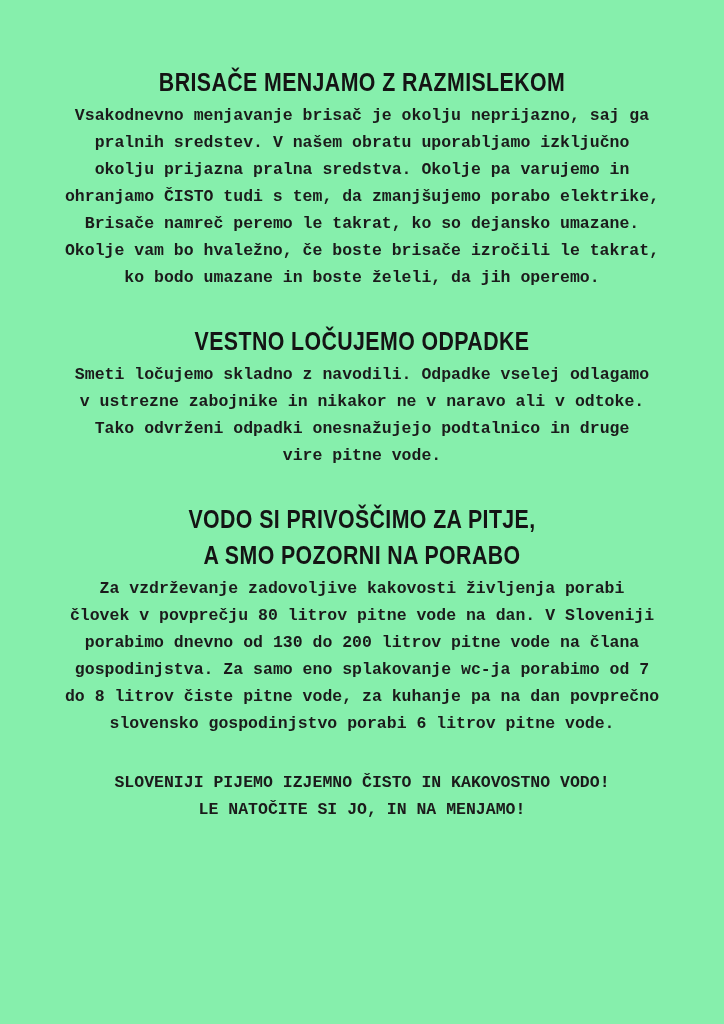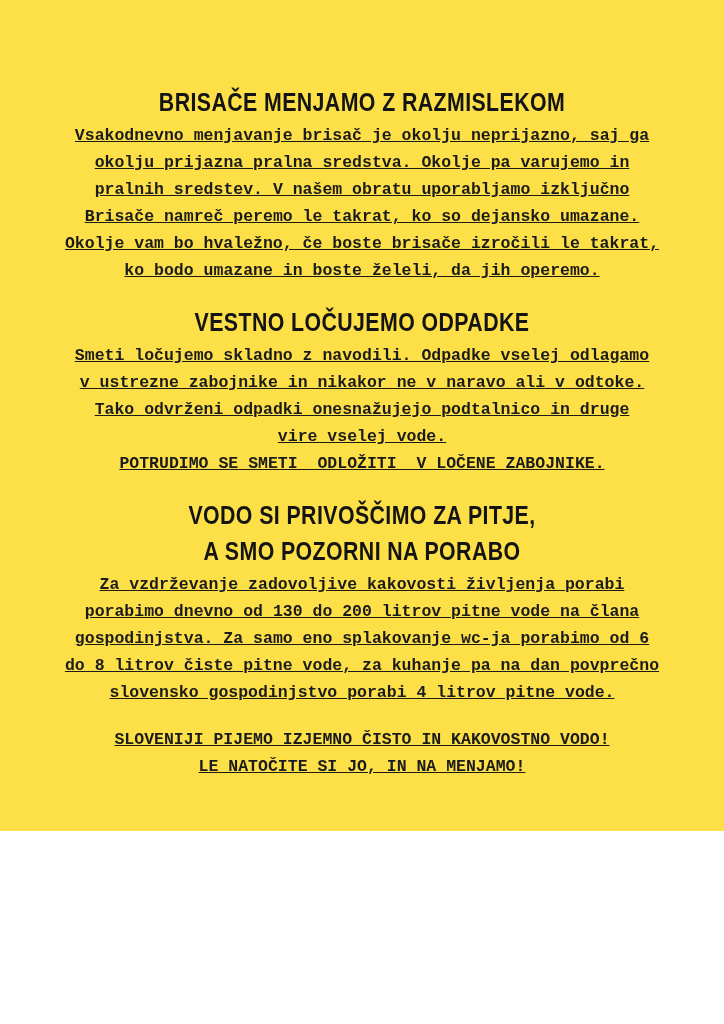--- a/index.html
+++ b/index.html
@@ -5,25 +5,25 @@
   * { margin: 0; padding: 0; box-sizing: border-box; }
   html, body { width: 724px; height: 1024px; }
   body {
     background: #ffffff;
     color: #1b1b1b;
     overflow: hidden;
     font-family: "Liberation Mono", "DejaVu Sans Mono", monospace;
   }
   .page {
     width: 724px;
-    height: 831px;
-    padding-top: 84px;
-    background: #fde047;
+    height: 1024px;
+    padding-top: 64px;
+    background: #86efac;
   }
-  .section + .section { margin-top: 20px; }
+  .section + .section { margin-top: 32px; }
   .heading-line {
     font-family: "Liberation Sans", "DejaVu Sans", sans-serif;
     font-weight: 900;
     font-size: 26px;
     line-height: 36px;
     letter-spacing: 0.5px;
     text-align: center;
     transform: scaleX(0.82);
     transform-origin: 50% 50%;
     white-space: pre;
@@ -31,50 +31,50 @@
   }
   .heading-line + .body-line { margin-top: 2px; }
   .body-line {
     font-family: "Liberation Mono", "DejaVu Sans Mono", monospace;
     font-weight: 600;
     font-size: 16.5px;
     line-height: 27px;
     text-align: center;
     white-space: pre;
     color: #1b1b1b;
-    text-decoration: underline;
   }
 </style>
 </head>
 <body>
 
 <div class="page">
     <section class="section section-towels">
       <div class="heading-line">BRISAČE MENJAMO Z RAZMISLEKOM</div>
       <div class="body-line">Vsakodnevno menjavanje brisač je okolju neprijazno, saj ga</div>
+      <div class="body-line">pralnih sredstev. V našem obratu uporabljamo izključno</div>
       <div class="body-line">okolju prijazna pralna sredstva. Okolje pa varujemo in</div>
-      <div class="body-line">pralnih sredstev. V našem obratu uporabljamo izključno</div>
+      <div class="body-line">ohranjamo ČISTO tudi s tem, da zmanjšujemo porabo elektrike,</div>
       <div class="body-line">Brisače namreč peremo le takrat, ko so dejansko umazane.</div>
       <div class="body-line">Okolje vam bo hvaležno, če boste brisače izročili le takrat,</div>
       <div class="body-line">ko bodo umazane in boste želeli, da jih operemo.</div>
     </section>
     <section class="section section-waste">
       <div class="heading-line">VESTNO LOČUJEMO ODPADKE</div>
       <div class="body-line">Smeti ločujemo skladno z navodili. Odpadke vselej odlagamo</div>
       <div class="body-line">v ustrezne zabojnike in nikakor ne v naravo ali v odtoke.</div>
       <div class="body-line">Tako odvrženi odpadki onesnažujejo podtalnico in druge</div>
-      <div class="body-line">vire vselej vode.</div>
-      <div class="body-line">POTRUDIMO SE SMETI  ODLOŽITI  V LOČENE ZABOJNIKE.</div>
+      <div class="body-line">vire pitne vode.</div>
     </section>
     <section class="section section-water">
       <div class="heading-line">VODO SI PRIVOŠČIMO ZA PITJE,</div>
       <div class="heading-line">A SMO POZORNI NA PORABO</div>
       <div class="body-line">Za vzdrževanje zadovoljive kakovosti življenja porabi</div>
+      <div class="body-line">človek v povprečju 80 litrov pitne vode na dan. V Sloveniji</div>
       <div class="body-line">porabimo dnevno od 130 do 200 litrov pitne vode na člana</div>
-      <div class="body-line">gospodinjstva. Za samo eno splakovanje wc-ja porabimo od 6</div>
+      <div class="body-line">gospodinjstva. Za samo eno splakovanje wc-ja porabimo od 7</div>
       <div class="body-line">do 8 litrov čiste pitne vode, za kuhanje pa na dan povprečno</div>
-      <div class="body-line">slovensko gospodinjstvo porabi 4 litrov pitne vode.</div>
+      <div class="body-line">slovensko gospodinjstvo porabi 6 litrov pitne vode.</div>
     </section>
     <section class="section section-closing">
       <div class="body-line">SLOVENIJI PIJEMO IZJEMNO ČISTO IN KAKOVOSTNO VODO!</div>
       <div class="body-line">LE NATOČITE SI JO, IN NA MENJAMO!</div>
     </section>
   </div>
 
 </body></html>

